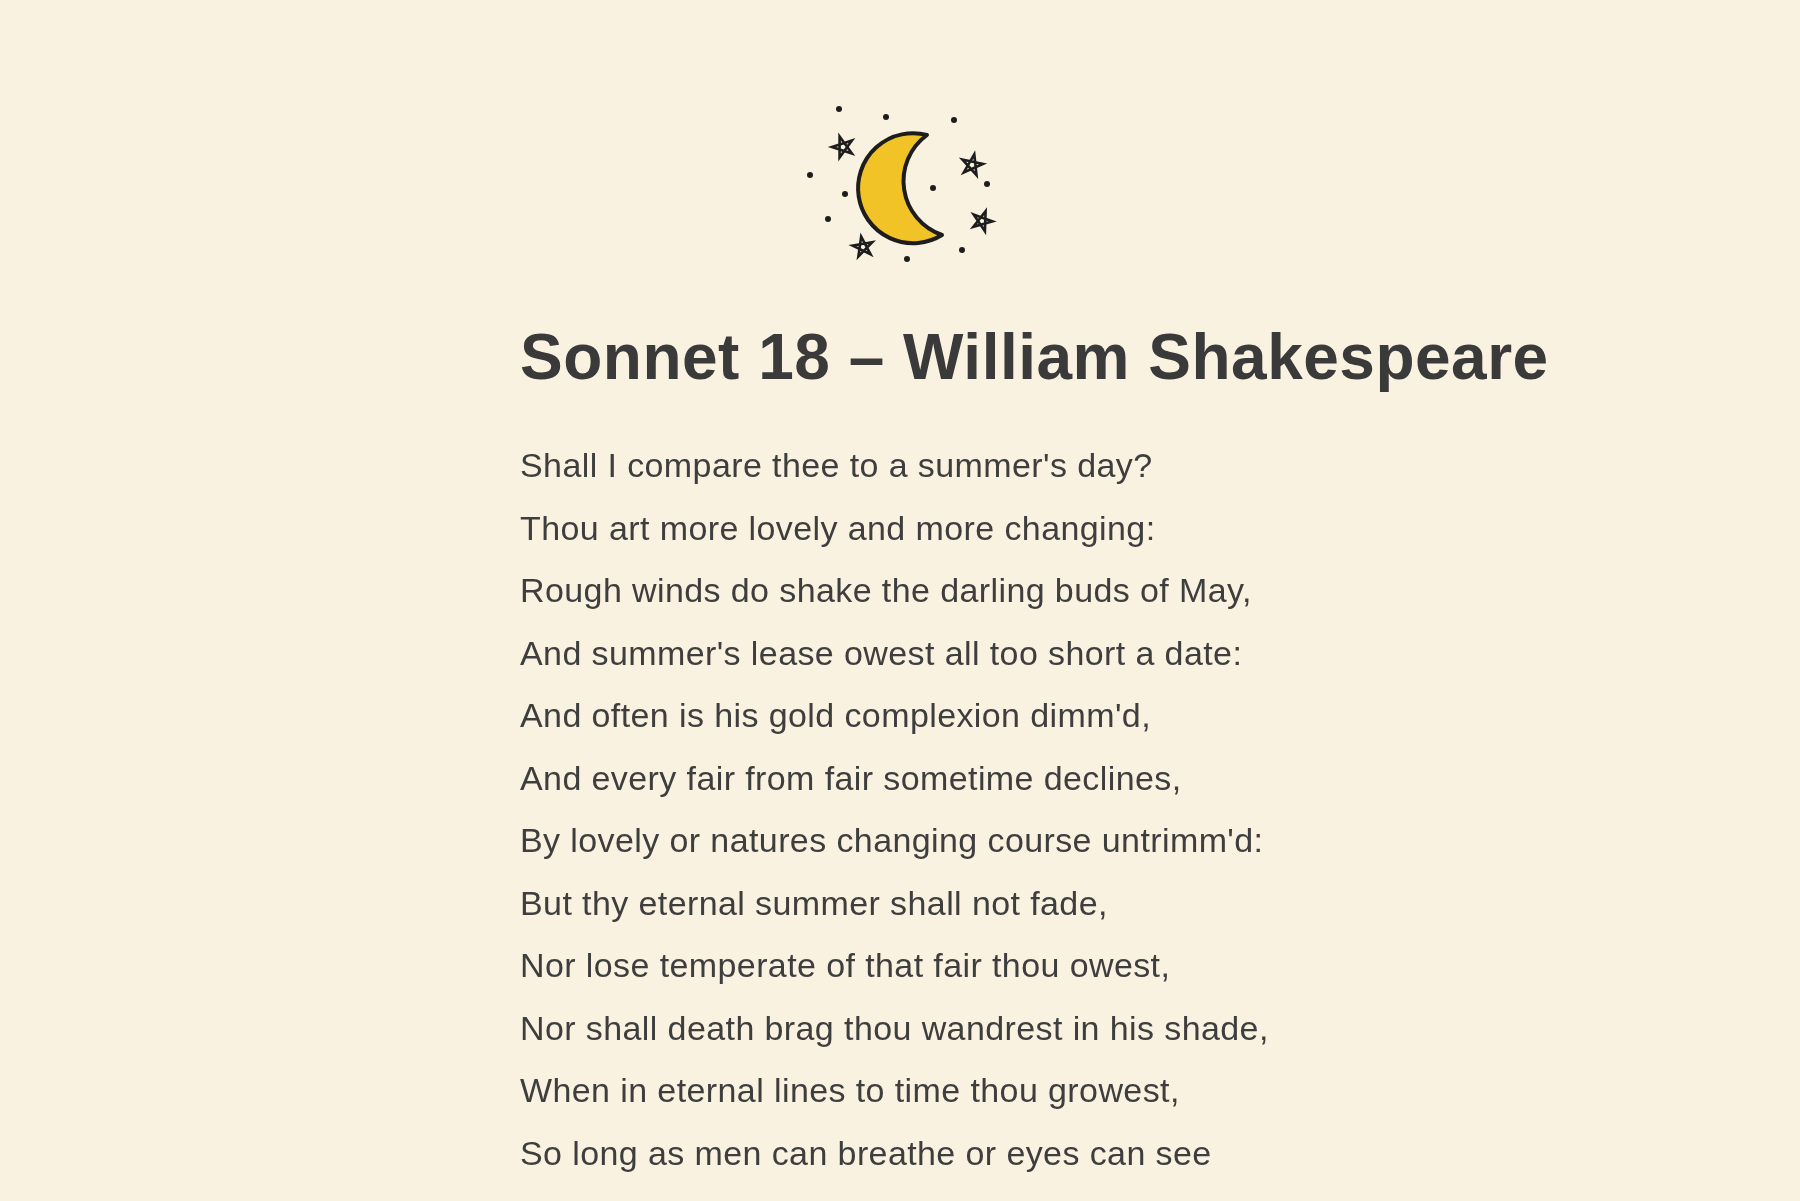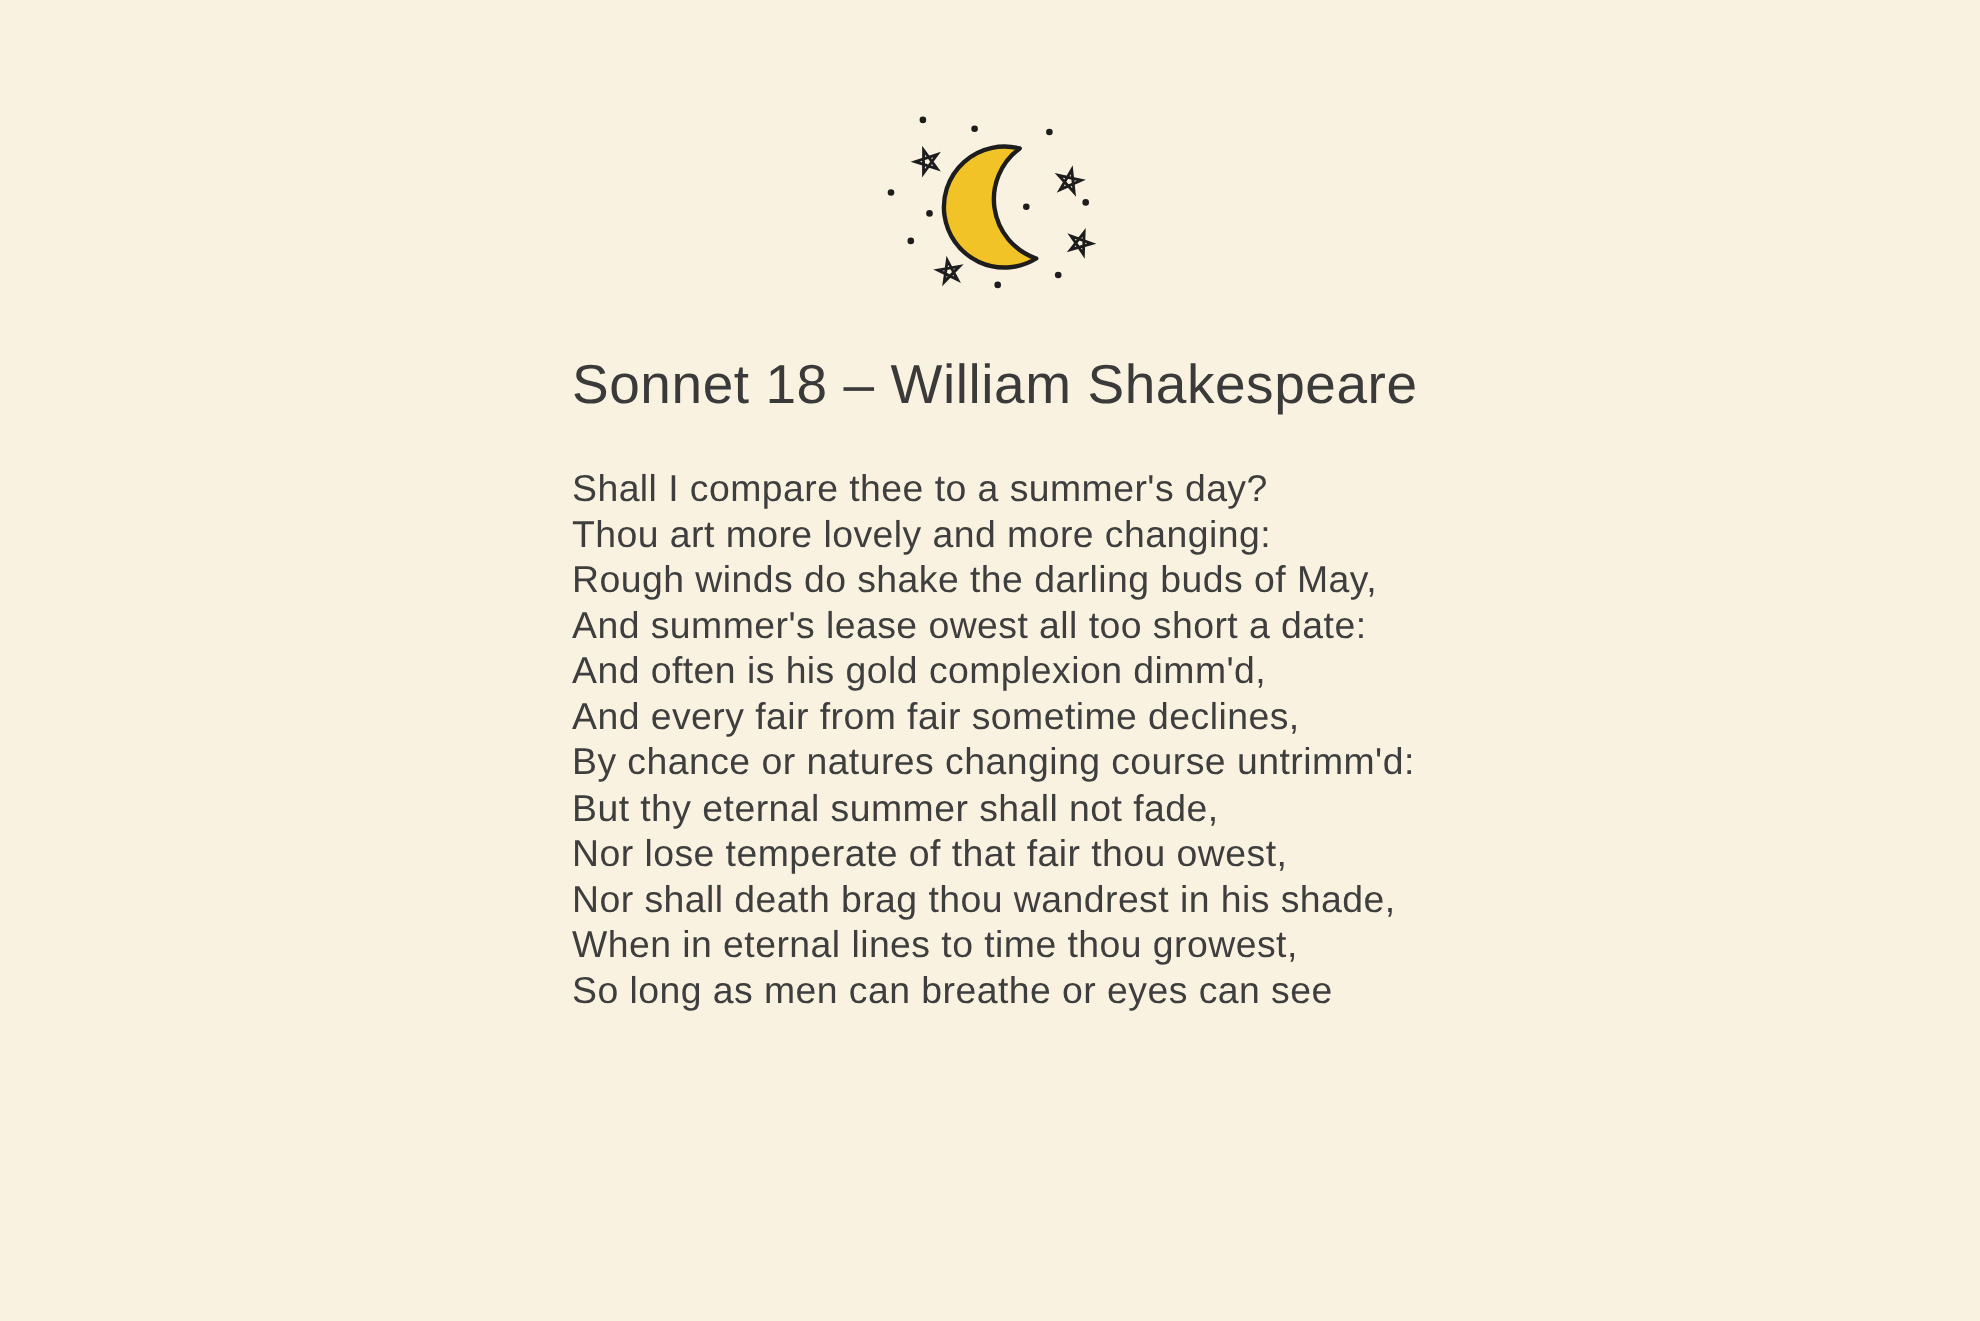--- a/index.html
+++ b/index.html
@@ -43,39 +43,40 @@
     stroke-linejoin:miter;
     stroke-linecap:round;
   }
   .dot{
     fill:var(--doodle);
   }
   .title{
     position:absolute;
     left:520px;
     top:322px;
-    font-size:50px;
-    font-weight:400;
+    font-size:64px;
+    font-weight:700;
     letter-spacing:0.5px;
     line-height:1.1;
     color:var(--title);
     white-space:nowrap;
   }
   .poem{
     position:absolute;
     left:520px;
     top:424px;
   }
   .poem .line{
     font-size:34px;
     font-weight:300;
     line-height:41.5px;
     letter-spacing:0.4px;
     white-space:nowrap;
     color:var(--text);
+    margin-top:21px;
   }
 </style>
 </head>
 <body>
 
 <div class="page">
 
   <div class="illustration">
     <svg width="230" height="192" viewBox="0 0 230 192" xmlns="http://www.w3.org/2000/svg">
 
@@ -109,21 +110,21 @@
 
   <h1 class="title">Sonnet 18 – William Shakespeare</h1>
 
   <div class="poem">
       <p class="line">Shall I compare thee to a summer's day?</p>
       <p class="line">Thou art more lovely and more changing:</p>
       <p class="line">Rough winds do shake the darling buds of May,</p>
       <p class="line">And summer's lease owest all too short a date:</p>
       <p class="line">And often is his gold complexion dimm'd,</p>
       <p class="line">And every fair from fair sometime declines,</p>
-      <p class="line">By chance or natures changing course untrimm'd:</p>
+      <p class="line">By lovely or natures changing course untrimm'd:</p>
       <p class="line">But thy eternal summer shall not fade,</p>
       <p class="line">Nor lose temperate of that fair thou owest,</p>
       <p class="line">Nor shall death brag thou wandrest in his shade,</p>
       <p class="line">When in eternal lines to time thou growest,</p>
       <p class="line">So long as men can breathe or eyes can see</p>
     </div>
 
 </div>
 
 </body></html>

